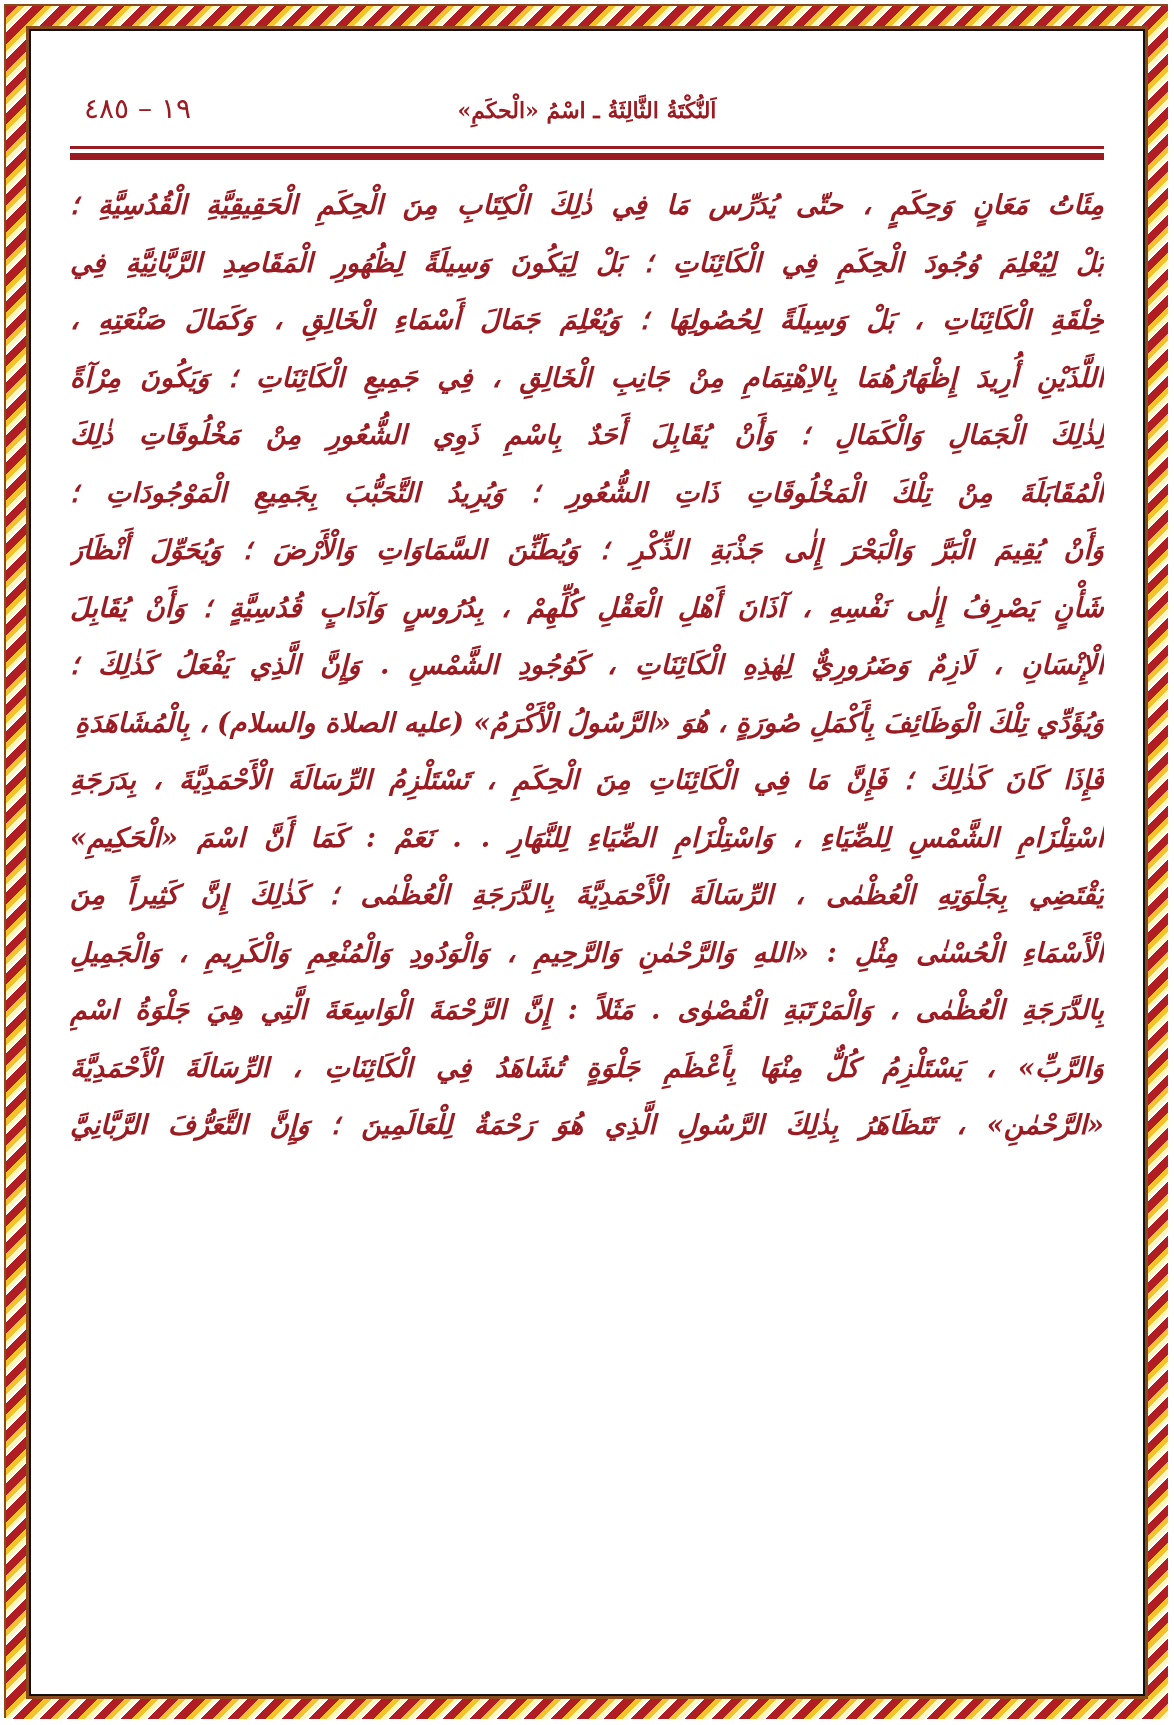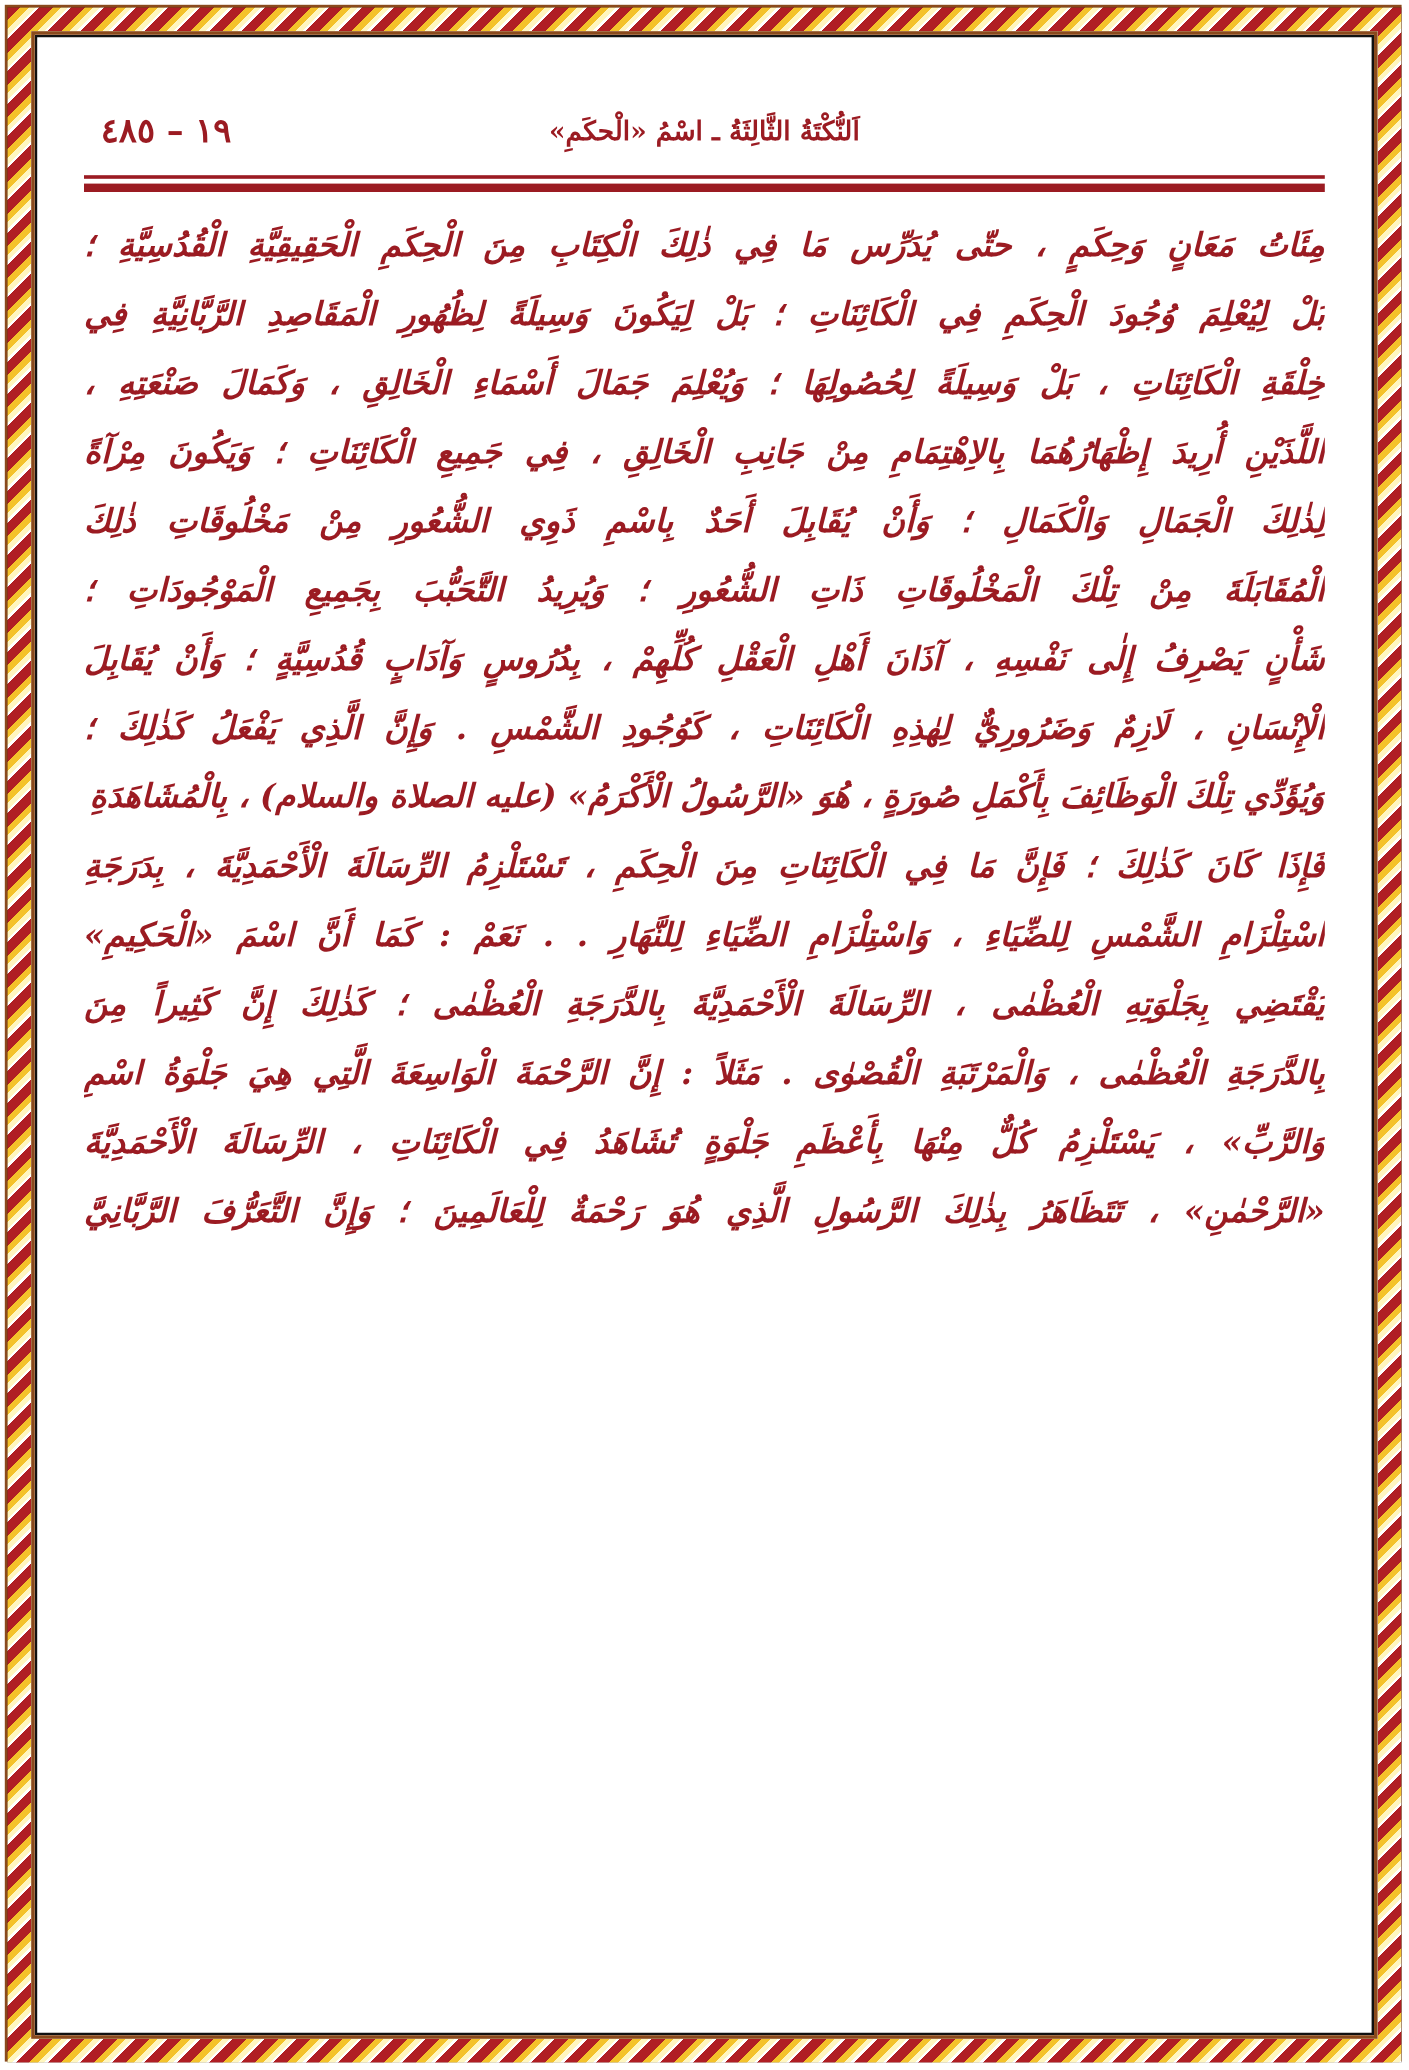--- a/index.html
+++ b/index.html
@@ -27,21 +27,21 @@
   .page {
     position:absolute; left:70px; top:80px; width:1034px; height:1560px;
     direction:rtl; color:#9b1b22;
     font-family:"DejaVu Serif", serif;
   }
   .header {
     position:relative; height:60px; display:flex; align-items:center; justify-content:center;
   }
   .header-title { font-size:22px; font-weight:bold; }
   .header-page {
-    position:absolute; left:14px; top:12px; direction:ltr; font-size:28px; font-weight:bold;
+    position:absolute; left:14px; top:12px; direction:ltr; font-size:28px; font-weight:normal;
     letter-spacing:2px;
   }
   .rule-thin { height:3px; background:#9b1b22; margin-top:6px; }
   .rule-thick { height:7px; background:#9b1b22; margin-top:4px; }
   .body-text { margin-top:16px; }
   .line {
     font-size:27px; font-weight:bold; line-height:57.5px; height:57.5px;
     text-align:justify; text-align-last:justify; white-space:nowrap; overflow:hidden;font-style:italic;
   }
 </style>
@@ -60,25 +60,27 @@
   <div class="rule-thin"></div>
   <div class="rule-thick"></div>
 
   <div class="body-text">
     <div class="line">مِئَاتُ مَعَانٍ وَحِكَمٍ ، حتّى يُدَرِّس مَا فِي ذٰلِكَ الْكِتَابِ مِنَ الْحِكَمِ الْحَقِيقِيَّةِ الْقُدُسِيَّةِ ؛</div>
     <div class="line">بَلْ لِيُعْلِمَ وُجُودَ الْحِكَمِ فِي الْكَائِنَاتِ ؛ بَلْ لِيَكُونَ وَسِيلَةً لِظُهُورِ الْمَقَاصِدِ الرَّبَّانِيَّةِ فِي</div>
     <div class="line">خِلْقَةِ الْكَائِنَاتِ ، بَلْ وَسِيلَةً لِحُصُولِهَا ؛ وَيُعْلِمَ جَمَالَ أَسْمَاءِ الْخَالِقِ ، وَكَمَالَ صَنْعَتِهِ ،</div>
     <div class="line">اللَّذَيْنِ أُرِيدَ إِظْهَارُهُمَا بِالاِهْتِمَامِ مِنْ جَانِبِ الْخَالِقِ ، فِي جَمِيعِ الْكَائِنَاتِ ؛ وَيَكُونَ مِرْآةً</div>
     <div class="line">لِذٰلِكَ الْجَمَالِ وَالْكَمَالِ ؛ وَأَنْ يُقَابِلَ أَحَدٌ بِاسْمِ ذَوِي الشُّعُورِ مِنْ مَخْلُوقَاتِ ذٰلِكَ</div>
     <div class="line">الْمُقَابَلَةَ مِنْ تِلْكَ الْمَخْلُوقَاتِ ذَاتِ الشُّعُورِ ؛ وَيُرِيدُ التَّحَبُّبَ بِجَمِيعِ الْمَوْجُودَاتِ ؛</div>
+    <div class="line">وَأَنْ يُقِيمَ الْبَرَّ وَالْبَحْرَ إِلٰى جَذْبَةِ الذِّكْرِ ؛ وَيُطَنِّنَ السَّمَاوَاتِ وَالْأَرْضَ ؛ وَيُحَوِّلَ أَنْظَارَ</div>
     <div class="line">شَأْنٍ يَصْرِفُ إِلٰى نَفْسِهِ ، آذَانَ أَهْلِ الْعَقْلِ كُلِّهِمْ ، بِدُرُوسٍ وَآدَابٍ قُدُسِيَّةٍ ؛ وَأَنْ يُقَابِلَ</div>
     <div class="line">الْإِنْسَانِ ، لَازِمٌ وَضَرُورِيٌّ لِهٰذِهِ الْكَائِنَاتِ ، كَوُجُودِ الشَّمْسِ . وَإِنَّ الَّذِي يَفْعَلُ كَذٰلِكَ ؛</div>
     <div class="line">وَيُؤَدِّي تِلْكَ الْوَظَائِفَ بِأَكْمَلِ صُورَةٍ ، هُوَ «الرَّسُولُ الْأَكْرَمُ» (عليه الصلاة والسلام) ، بِالْمُشَاهَدَةِ .</div>
     <div class="line">فَإِذَا كَانَ كَذٰلِكَ ؛ فَإِنَّ مَا فِي الْكَائِنَاتِ مِنَ الْحِكَمِ ، تَسْتَلْزِمُ الرِّسَالَةَ الْأَحْمَدِيَّةَ ، بِدَرَجَةِ</div>
     <div class="line">اسْتِلْزَامِ الشَّمْسِ لِلضِّيَاءِ ، وَاسْتِلْزَامِ الضِّيَاءِ لِلنَّهَارِ . . نَعَمْ : كَمَا أَنَّ اسْمَ «الْحَكِيمِ»</div>
     <div class="line">يَقْتَضِي بِجَلْوَتِهِ الْعُظْمٰى ، الرِّسَالَةَ الْأَحْمَدِيَّةَ بِالدَّرَجَةِ الْعُظْمٰى ؛ كَذٰلِكَ إِنَّ كَثِيراً مِنَ</div>
+    <div class="line">الْأَسْمَاءِ الْحُسْنٰى مِثْلِ : «اللهِ وَالرَّحْمٰنِ وَالرَّحِيمِ ، وَالْوَدُودِ وَالْمُنْعِمِ وَالْكَرِيمِ ، وَالْجَمِيلِ</div>
     <div class="line">بِالدَّرَجَةِ الْعُظْمٰى ، وَالْمَرْتَبَةِ الْقُصْوٰى . مَثَلاً : إِنَّ الرَّحْمَةَ الْوَاسِعَةَ الَّتِي هِيَ جَلْوَةُ اسْمِ</div>
     <div class="line">وَالرَّبِّ» ، يَسْتَلْزِمُ كُلٌّ مِنْهَا بِأَعْظَمِ جَلْوَةٍ تُشَاهَدُ فِي الْكَائِنَاتِ ، الرِّسَالَةَ الْأَحْمَدِيَّةَ</div>
     <div class="line">«الرَّحْمٰنِ» ، تَتَظَاهَرُ بِذٰلِكَ الرَّسُولِ الَّذِي هُوَ رَحْمَةٌ لِلْعَالَمِينَ ؛ وَإِنَّ التَّعَرُّفَ الرَّبَّانِيَّ</div>
     <div class="line"></div>
     <div class="line"></div>
   </div>
 </div>
 
 </body></html>

